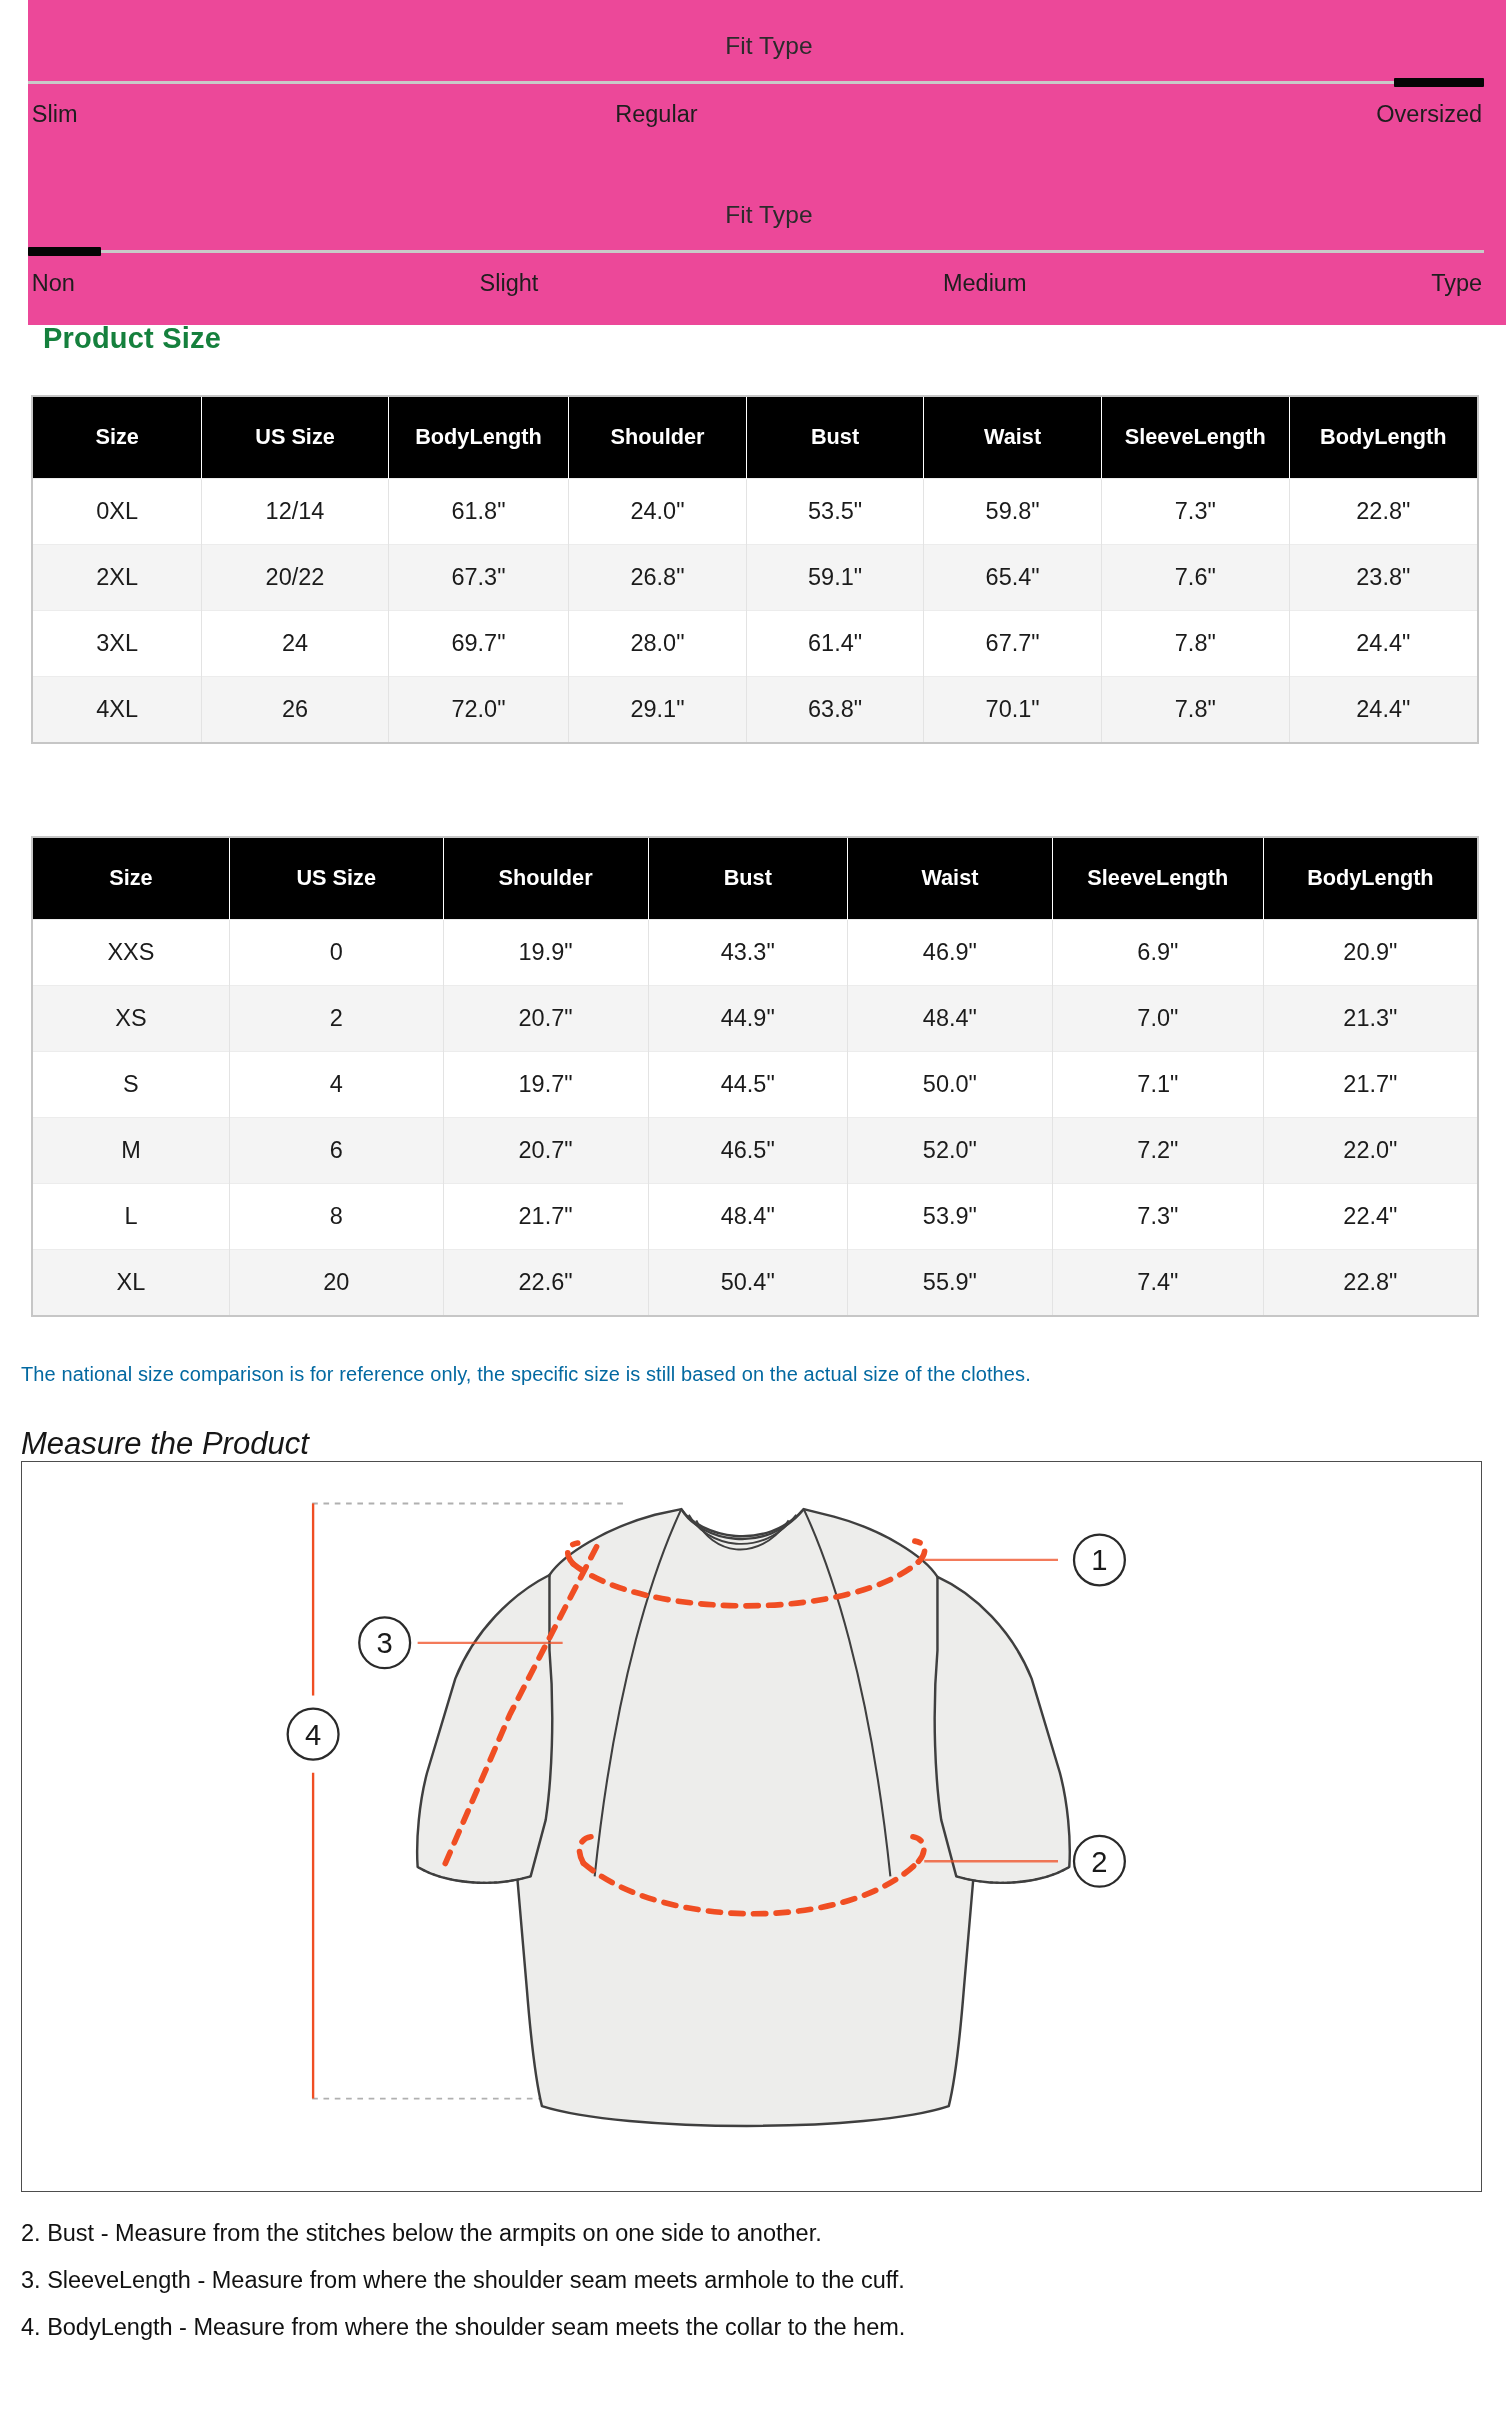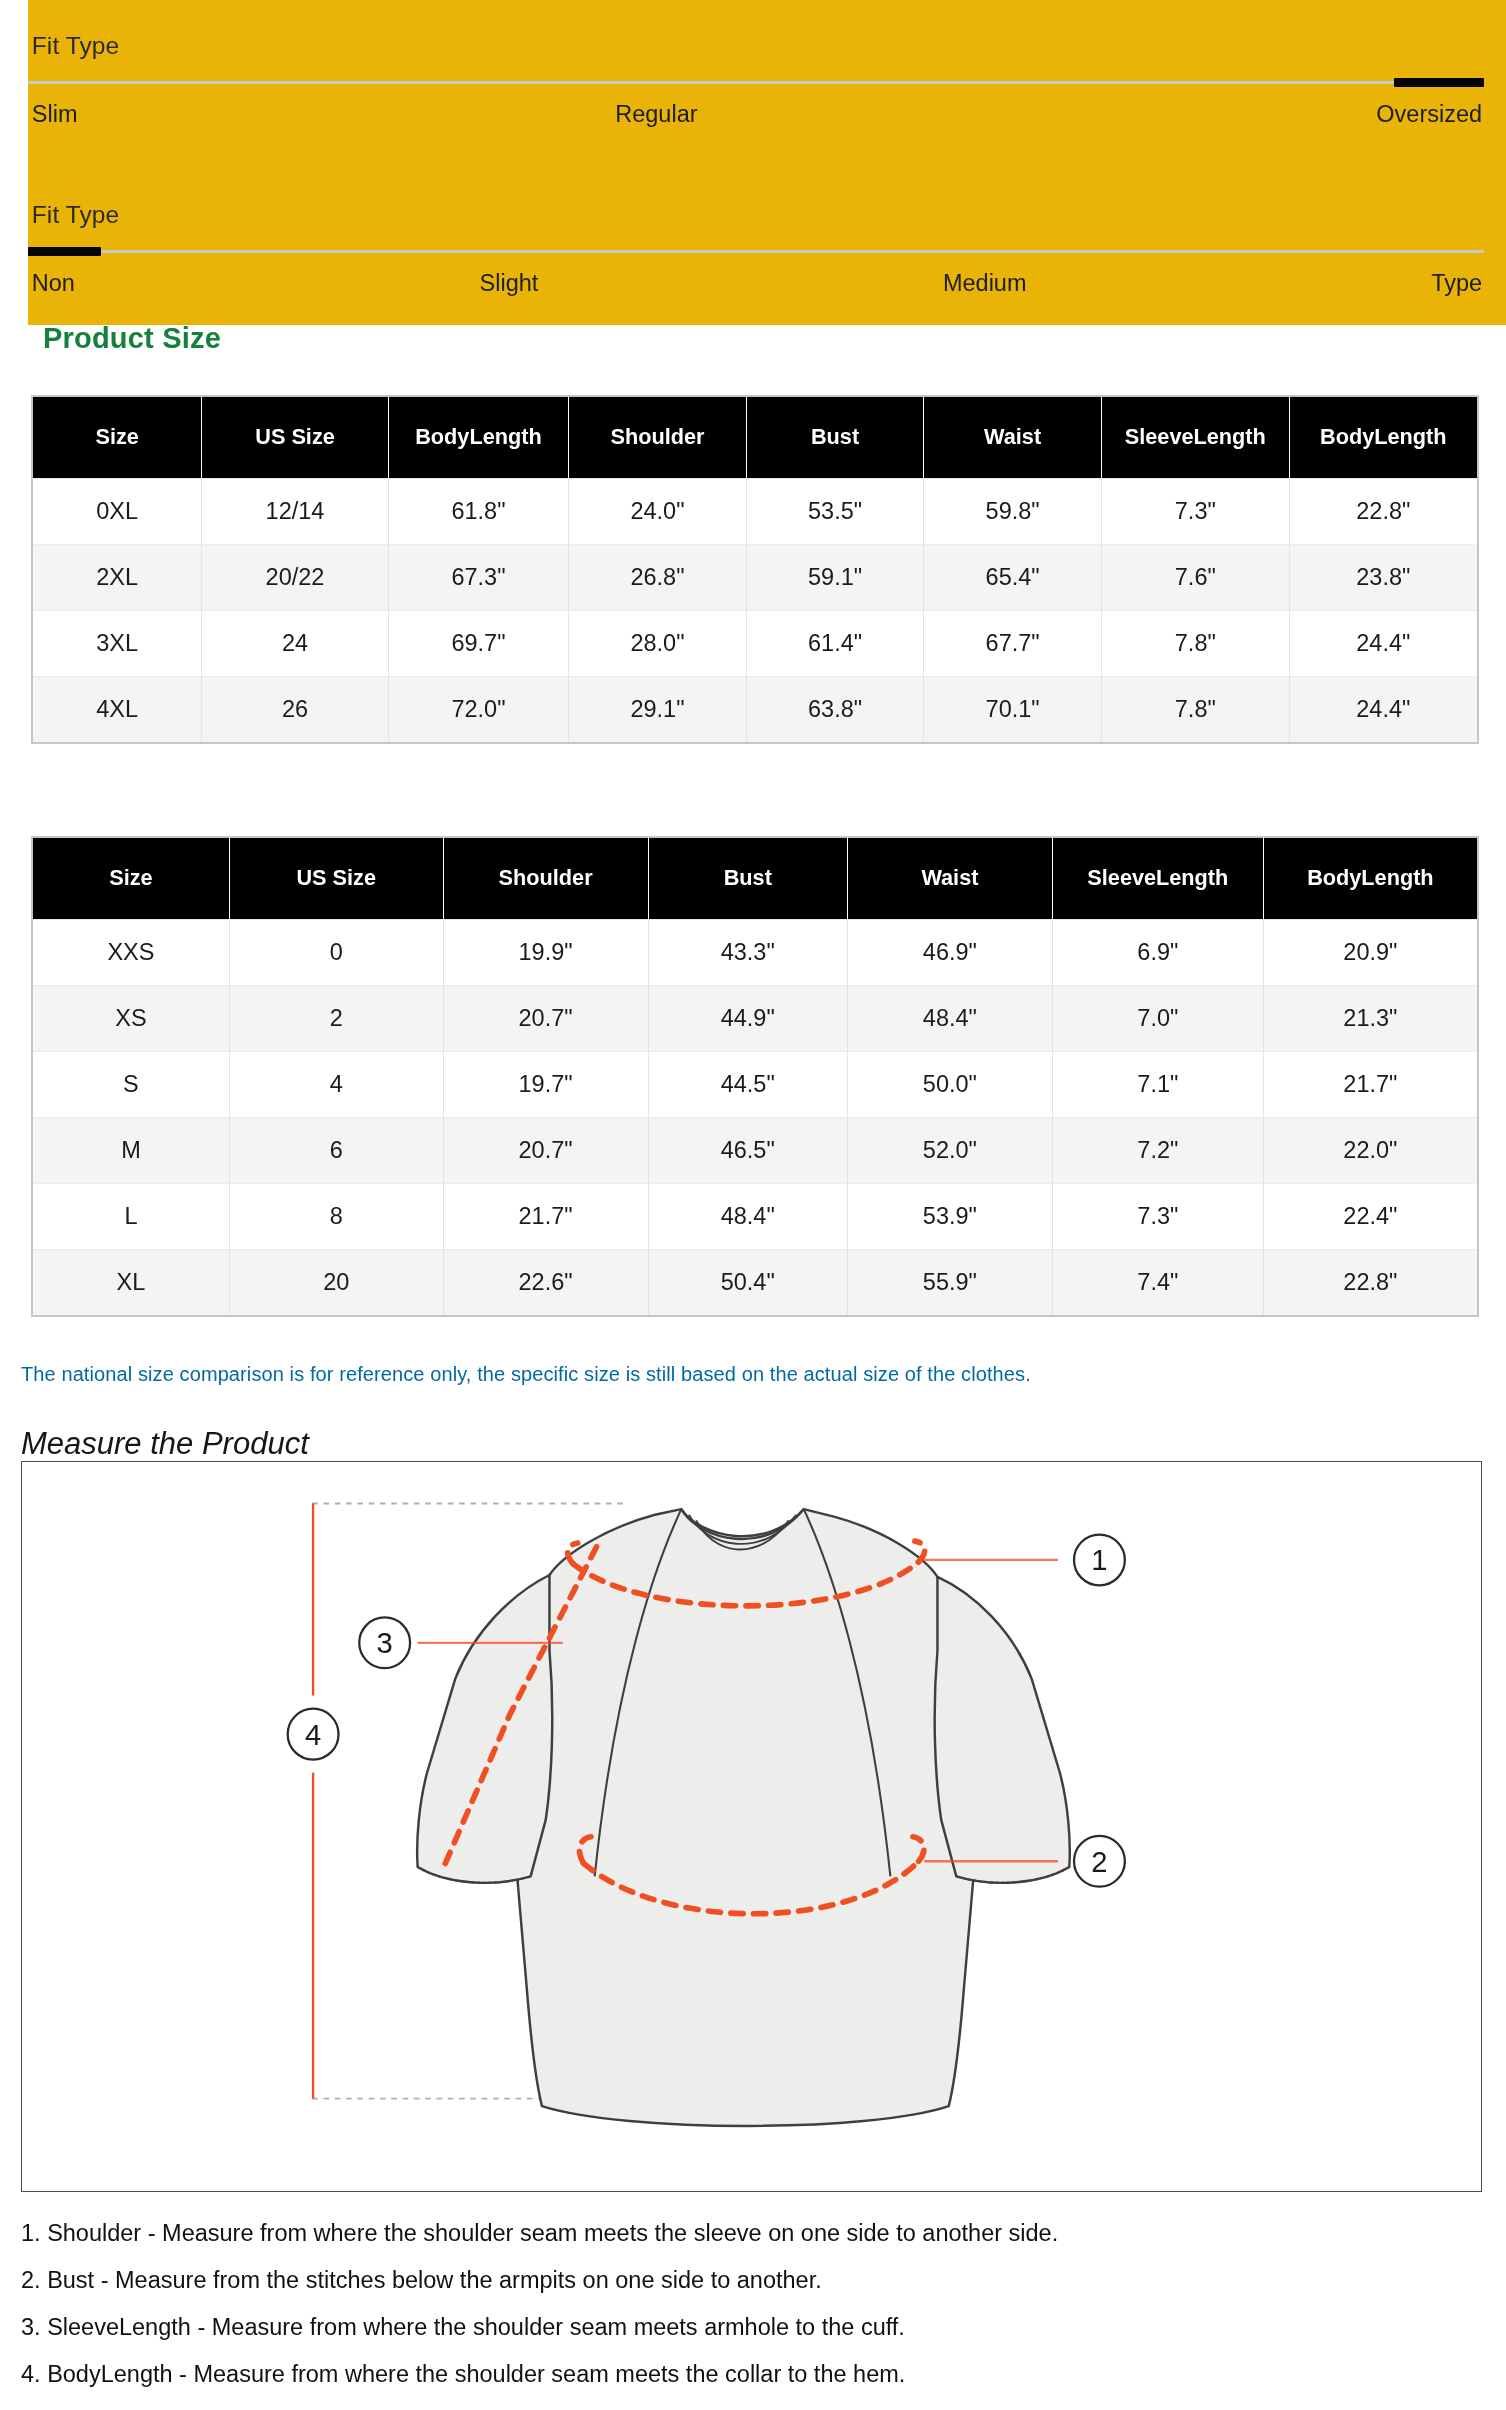--- a/index.html
+++ b/index.html
@@ -17,22 +17,23 @@
     position: relative;
     overflow: hidden;
   }
 
   
   .fit-panel {
     position: absolute;
     left: 28px;
     top: 0;
     width: 1478px;
-    background: #eab308;
+    background: #ec4899;
     padding: 0;
+    text-align: center;
   }
   .fit-group { position: relative; }
   .fit-label {
     font-size: 24.5px;
     color: #2b2b2b;
     padding: 32px 0 0 3.8px;
     font-weight: 400;
     letter-spacing: 0.1px;
   }
   .slider-track {
@@ -433,19 +434,18 @@
     </g>
     <g>
       <circle cx="309" cy="289" r="27" fill="#ffffff" stroke="#2a2a2a" stroke-width="2.4"></circle>
       <text x="309" y="300" text-anchor="middle" font-family="Liberation Sans, sans-serif" font-size="31" fill="#1a1a1a">4</text>
     </g>
   </svg>
 </div>
 
 <div class="footnotes">
   <ol id="footnote-list">
-      <li>1. Shoulder - Measure from where the shoulder seam meets the sleeve on one side to another side.</li>
       <li>2. Bust - Measure from the stitches below the armpits on one side to another.</li>
       <li>3. SleeveLength - Measure from where the shoulder seam meets armhole to the cuff.</li>
       <li>4. BodyLength - Measure from where the shoulder seam meets the collar to the hem.</li>
     </ol>
 </div>
 
 
 </body></html>

